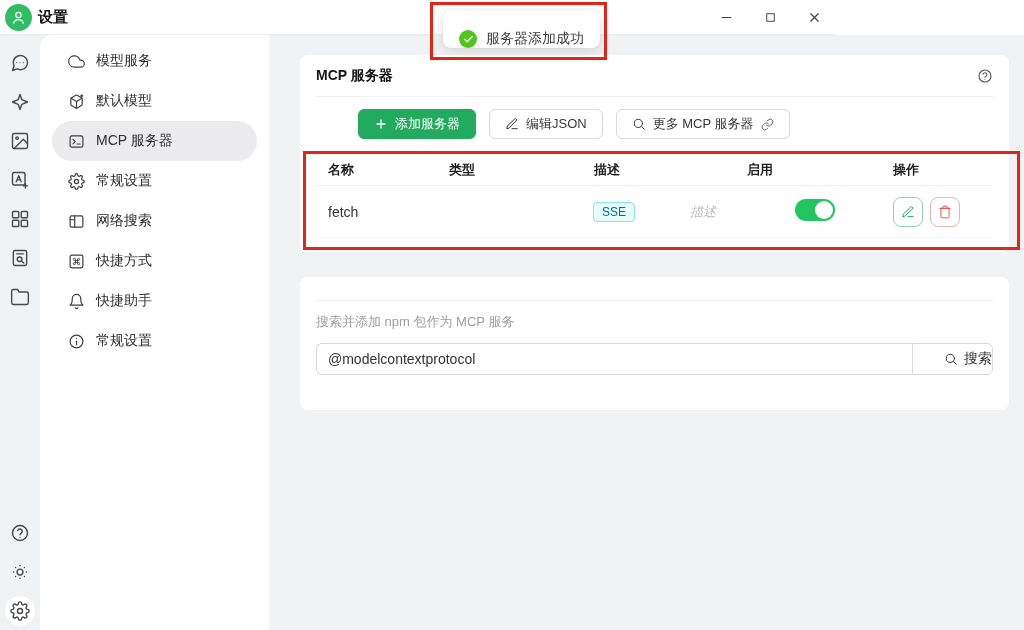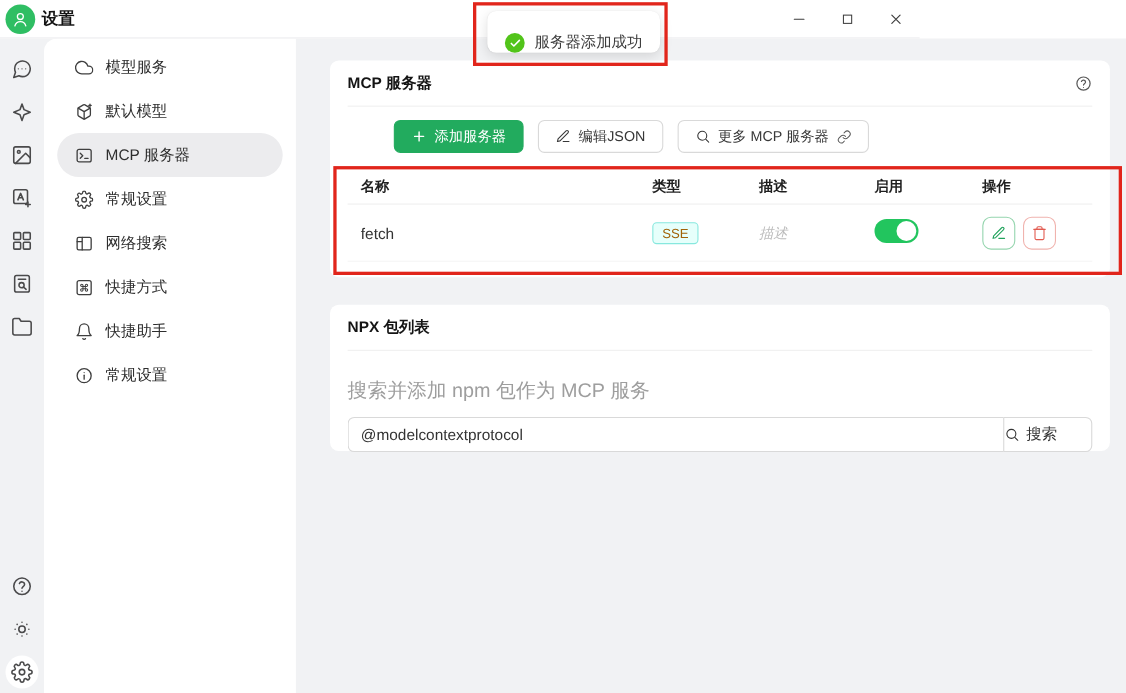--- a/index.html
+++ b/index.html
@@ -57,45 +57,45 @@
   .btn-row { margin-top:12px; display:flex; gap:13px; }
   .btn { height:30px; border-radius:6px; border:1px solid #d9d9d9; background:#fff;
          display:inline-flex; align-items:center; gap:7px; padding:0 15px;
          font-size:13px; color:#383838; font-family:inherit; cursor:default; }
   .btn .ic { font-size:14px; }
   .btn .ic.link { font-size:13px; color:#5a5a5a; }
   .btn-green { background:#22ab5e; border-color:#22ab5e; color:#fff;margin-left:42px; }
 
   .table { margin-top:15px; }
   .t-row { display:grid; grid-template-columns:1fr 97px 105px 98px 88px; align-items:center; padding:0 12px; }
-  .t-head { height:32px; border-bottom:1px solid #efefef; }
+  .t-head { height:32px; border-bottom:1px solid #efefef;gap:48px; }
   .t-head .c { font-size:13px; font-weight:bold; color:#1f1f1f; }
   .t-data { height:52px; border-bottom:1px solid #f5f5f5; font-size:14px; color:#333; }
-  .badge { display:inline-block; font-size:12px; color:#a16207; background:#e6fffb;
+  .badge { display:inline-block; font-size:12px; color:#0369a1; background:#e6fffb;
            border:1px solid #87e8de; border-radius:4px; padding:2px 8px; }
   .desc-cell { font-style:italic; color:#bcbcbc; font-size:13px; }
   .toggle { position:relative; display:inline-block; width:40px; height:22px; border-radius:11px;
             background:#ccc; cursor:default; }
   .toggle.on { background:#22c55e; }
   .toggle .knob { position:absolute; top:2px; left:2px; width:18px; height:18px; border-radius:50%; background:#fff; }
   .toggle.on .knob { left:auto; right:2px; }
   .actions { display:flex; gap:7px; }
   .act { width:30px; height:30px; border-radius:8px; background:#fff;
          display:flex; align-items:center; justify-content:center; cursor:default; }
   .act .ic { font-size:14px; }
   .act.edit { border:1px solid #95d5ae; color:#21a35c; }
   .act.del  { border:1px solid #f0b3ae; color:#e25a4f; }
 
-  .npx-desc { margin-top:24px; font-size:18px; color:#9e9e9e; }
+  .npx-desc { margin-top:12px; font-size:13px; color:#9e9e9e; }
   .search-group { margin-top:12px; display:flex; }
   .search-group input { flex:1; height:32px; border:1px solid #d9d9d9; border-right:none;
             border-radius:6px 0 0 6px; padding:0 11px; font-size:14px; color:#333;
             font-family:inherit; outline:none; background:#fff; }
   .search-btn { width:81px; height:32px; border:1px solid #d9d9d9; border-radius:0 6px 6px 0;
-            background:#fff; display:flex; align-items:center; justify-content:flex-start; gap:6px;
+            background:#fff; display:flex; align-items:center; justify-content:flex-end; gap:6px;
             font-size:14px; color:#333; font-family:inherit; cursor:default; }
   .search-btn .ic { font-size:14px; }
 
   
   .toast { position:absolute; left:443px; top:10px; height:38px; z-index:20;
            background:#fff; border-radius:8px; padding:0 16px;
            box-shadow:0 3px 12px rgba(0,0,0,.13), 0 0 1px rgba(0,0,0,.08);
            display:flex; align-items:flex-end; gap:9px; font-size:14px; color:#3d3d3d; }
   .toast-check { width:18px; height:18px; border-radius:50%; background:#52c41a; color:#fff;
                  display:flex; align-items:center; justify-content:center; }
@@ -399,21 +399,20 @@
                     </svg>
                   </span>
       </button>
     </div>
   </div>
 </div>
       </div>
     </div>
 
     <div class="card card-npx">
-      <div class="card-title">NPX 包列表</div>
       <div class="divider"></div>
       <div class="npx-desc">搜索并添加 npm 包作为 MCP 服务</div>
       <div class="search-group">
         <input value="@modelcontextprotocol" style="">
         <button class="search-btn">
           <span class="ic">
               <svg viewBox="0 0 24 24" fill="none" stroke="currentColor" stroke-width="1.7" stroke-linecap="round" stroke-linejoin="round">
                 <circle cx="11" cy="11" r="7"></circle>
                 <path d="M21 21l-4.3-4.3"></path>
               </svg>

